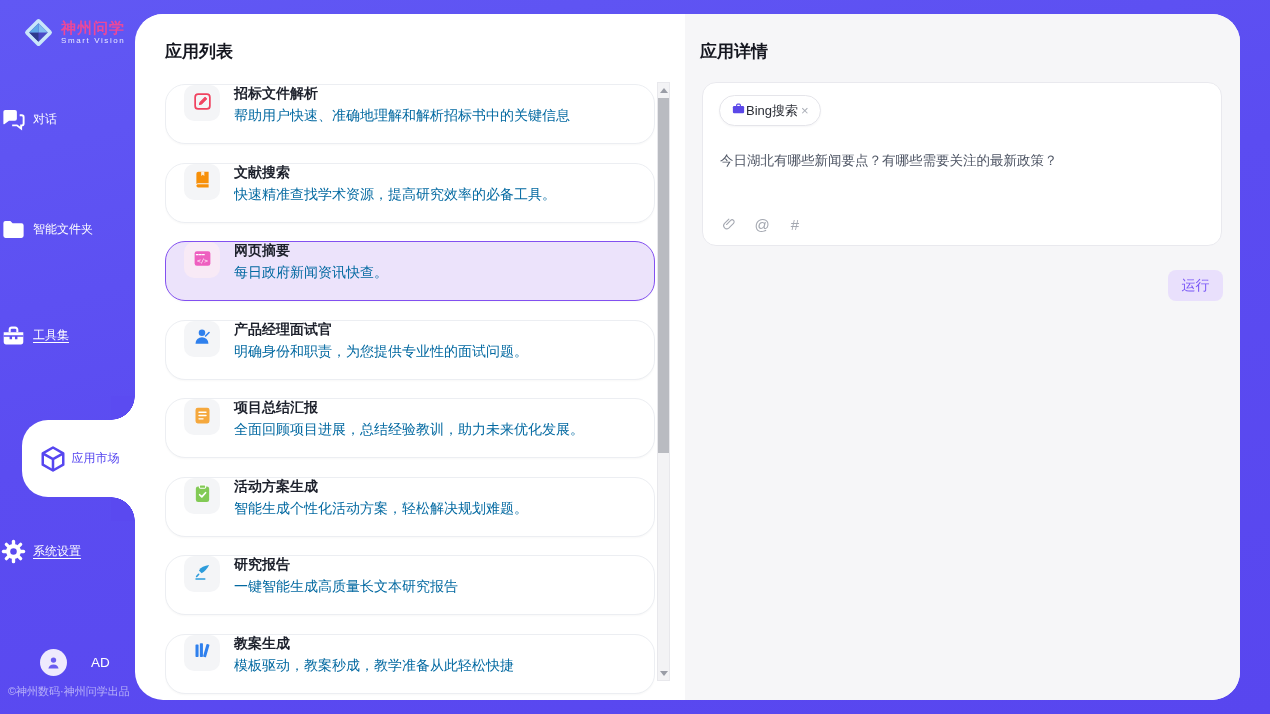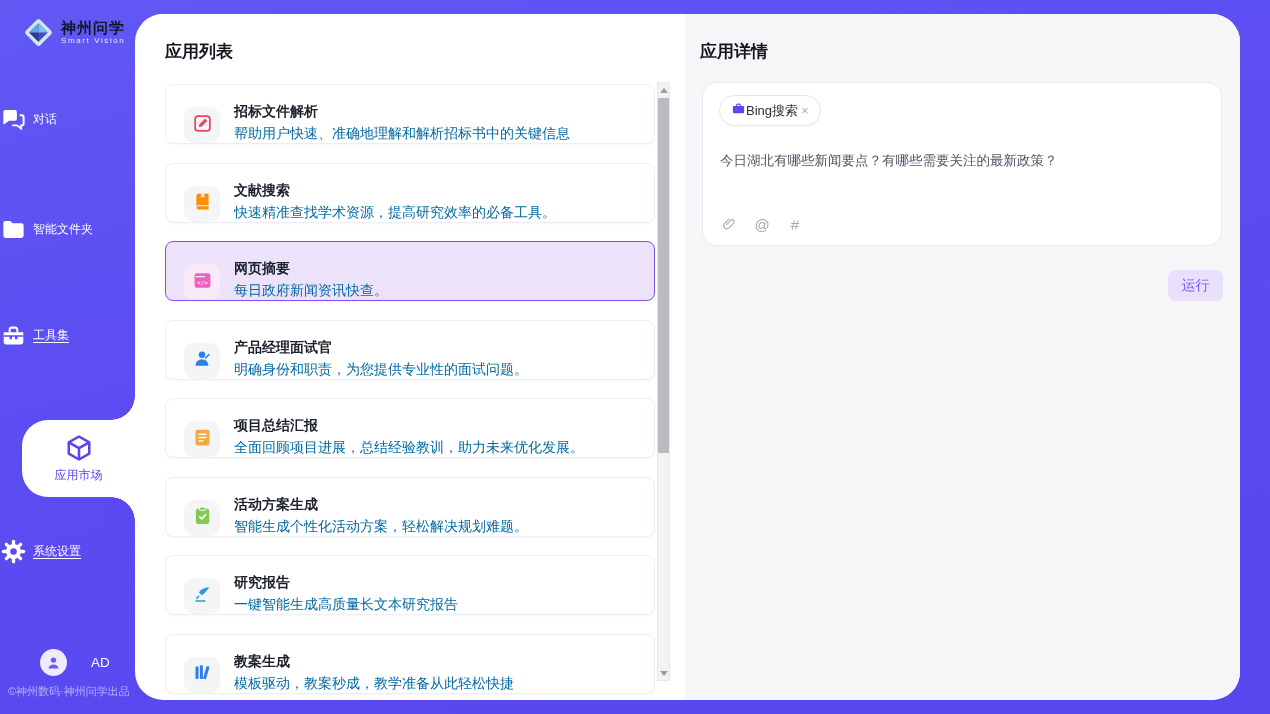--- a/index.html
+++ b/index.html
@@ -6,49 +6,49 @@
   html,body { width:1270px; height:714px; overflow:hidden; }
   body {
     font-family:"Liberation Sans","DejaVu Sans",sans-serif;
     background:linear-gradient(165deg,#6158f4 0%,#5b4cf1 45%,#5846ef 100%);
     position:relative;
   }
   
   .sidebar { position:absolute; left:0; top:0; width:135px; height:714px; }
   .logo { position:absolute; left:22px; top:16px; display:flex; align-items:center; gap:6px; }
   .logo-diamond { width:33px; height:33px; }
-  .logo-name { color:#0f172a; font-size:15px; font-weight:bold; letter-spacing:1px; line-height:17px; }
+  .logo-name { color:#ec4899; font-size:15px; font-weight:bold; letter-spacing:1px; line-height:17px; }
   .logo-sub { color:#e8e9ff; font-size:8px; letter-spacing:1.6px; line-height:10px; }
   .nav-item { position:absolute; left:0; width:135px; display:flex; flex-direction:row; align-items:center; gap:6px; cursor:pointer; }
   .nav-item .nico { width:27px; height:27px; }
   .nav-item .nlabel { color:#fff; font-size:12px; }
   .nav-item .nlabel.u { text-decoration:underline; text-underline-offset:3px;text-align:center; }
   
   .bubble { position:absolute; left:22px; top:420px; width:113px; height:77px; background:#fff;
-            border-radius:26px 0 0 26px; display:flex; flex-direction:column; align-items:center;
+            border-radius:26px 0 0 26px; display:flex; flex-direction:row; align-items:center;
             justify-content:center; gap:4px; cursor:pointer; }
   .bubble .nico { width:30px; height:30px; }
   .bubble .nlabel { color:#5646f0; font-size:12px; }
   .fillet-top { position:absolute; left:111px; top:396px; width:24px; height:24px;
                 background:radial-gradient(circle at 0 0, #5b4bf1 23.5px, #fff 24px); }
   .fillet-bot { position:absolute; left:111px; top:497px; width:24px; height:24px;
                 background:radial-gradient(circle at 0 100%, #5a49f0 23.5px, #fff 24px); }
   .userline { position:absolute; left:40px; top:649px; display:flex; align-items:center; gap:12px; cursor:pointer; }
   .avatar { width:27px; height:27px; border-radius:50%; background:#efeafd; display:flex; align-items:center; justify-content:center; }
   .avatar svg { width:17px; height:17px; }
   .username { color:#fff; font-size:13.5px;margin-left:12px; }
   .copyright { position:absolute; left:8px; top:684px; width:130px; color:rgba(255,255,255,.55); font-size:11px; white-space:nowrap; }
   
   .main { position:absolute; left:135px; top:14px; width:1105px; height:686px; background:#fff;
           border-radius:28px; overflow:hidden; }
   .list-pane { position:absolute; left:8px; top:0; width:550px; height:666px; background:#fff; }
   .lp-title { position:absolute; left:22px; top:26px; font-size:17px; font-weight:bold; color:#14161f; }
   .cards { position:absolute; left:22px; top:70px; width:490px; height:616px; overflow:hidden; }
-  .card { width:490px; height:60px; border:1px solid #eceef2; border-radius:8px; background:#fff;
-          margin-bottom:18.5px; display:flex; align-items:flex-end; padding:0 4px 0 18px; gap:14px;
+  .card { width:490px; height:60px; border:1px solid #eceef2; border-radius:20px; background:#fff;
+          margin-bottom:18.5px; display:flex; align-items:flex-start; padding:0 4px 0 18px; gap:14px;
           cursor:pointer; box-shadow:0 1px 2px rgba(20,20,40,.03); }
   .card.selected { background:#ece3fb; border:1.5px solid #8250f0; }
   .tile { width:36px; height:36px; border-radius:10px; background:#f4f5f7; display:flex; align-items:center; justify-content:center; flex:none; }
   .card.selected .tile { background:#f8eaf6; }
   .tile svg { width:21px; height:21px; }
   .ct { display:flex; flex-direction:column; gap:4px; min-width:0; }
   .t { font-size:14px; font-weight:bold; color:#1d212c; }
   .d { font-size:14px; color:#0369a1; white-space:nowrap; overflow:hidden; }
   
   .sb-track { position:absolute; left:514px; top:68px; width:13px; height:599px; background:#f3f3f5;

